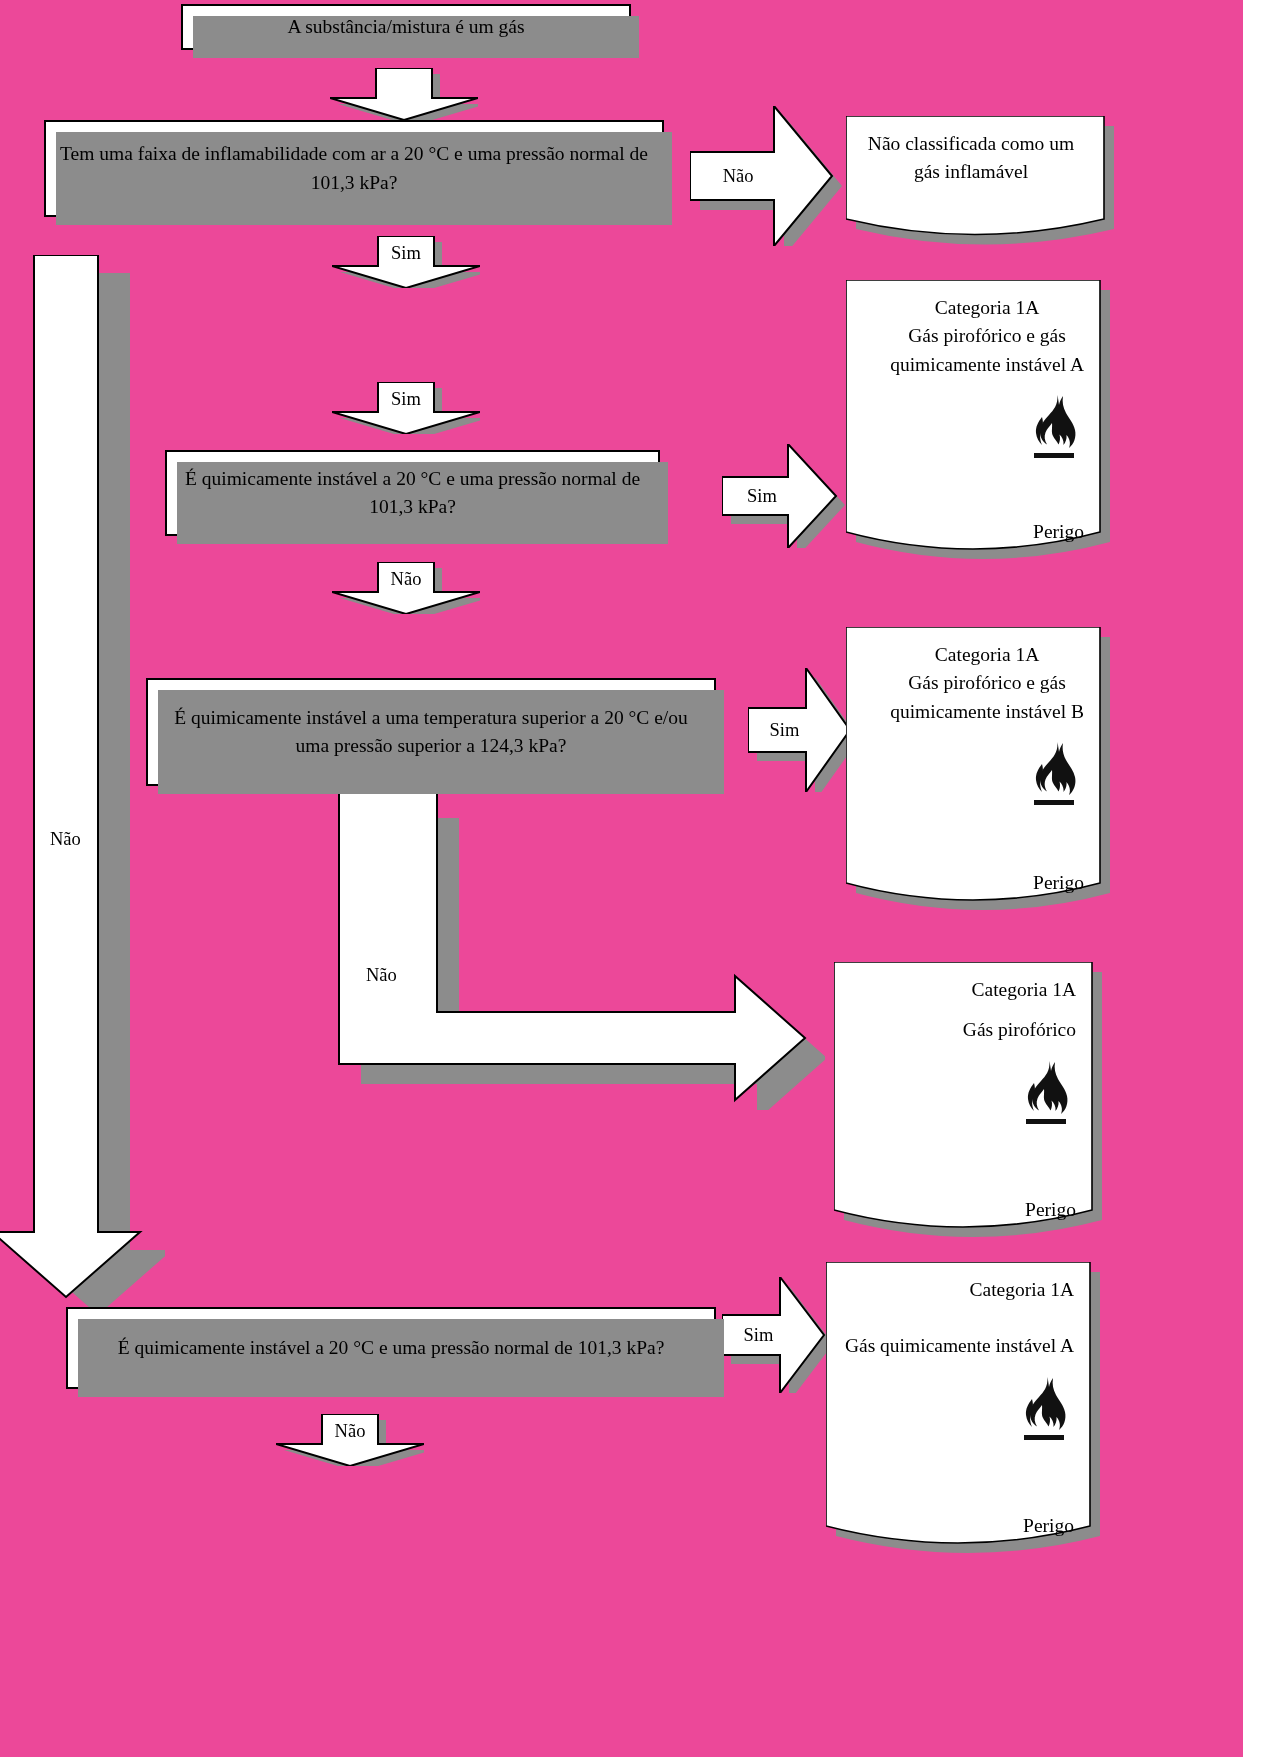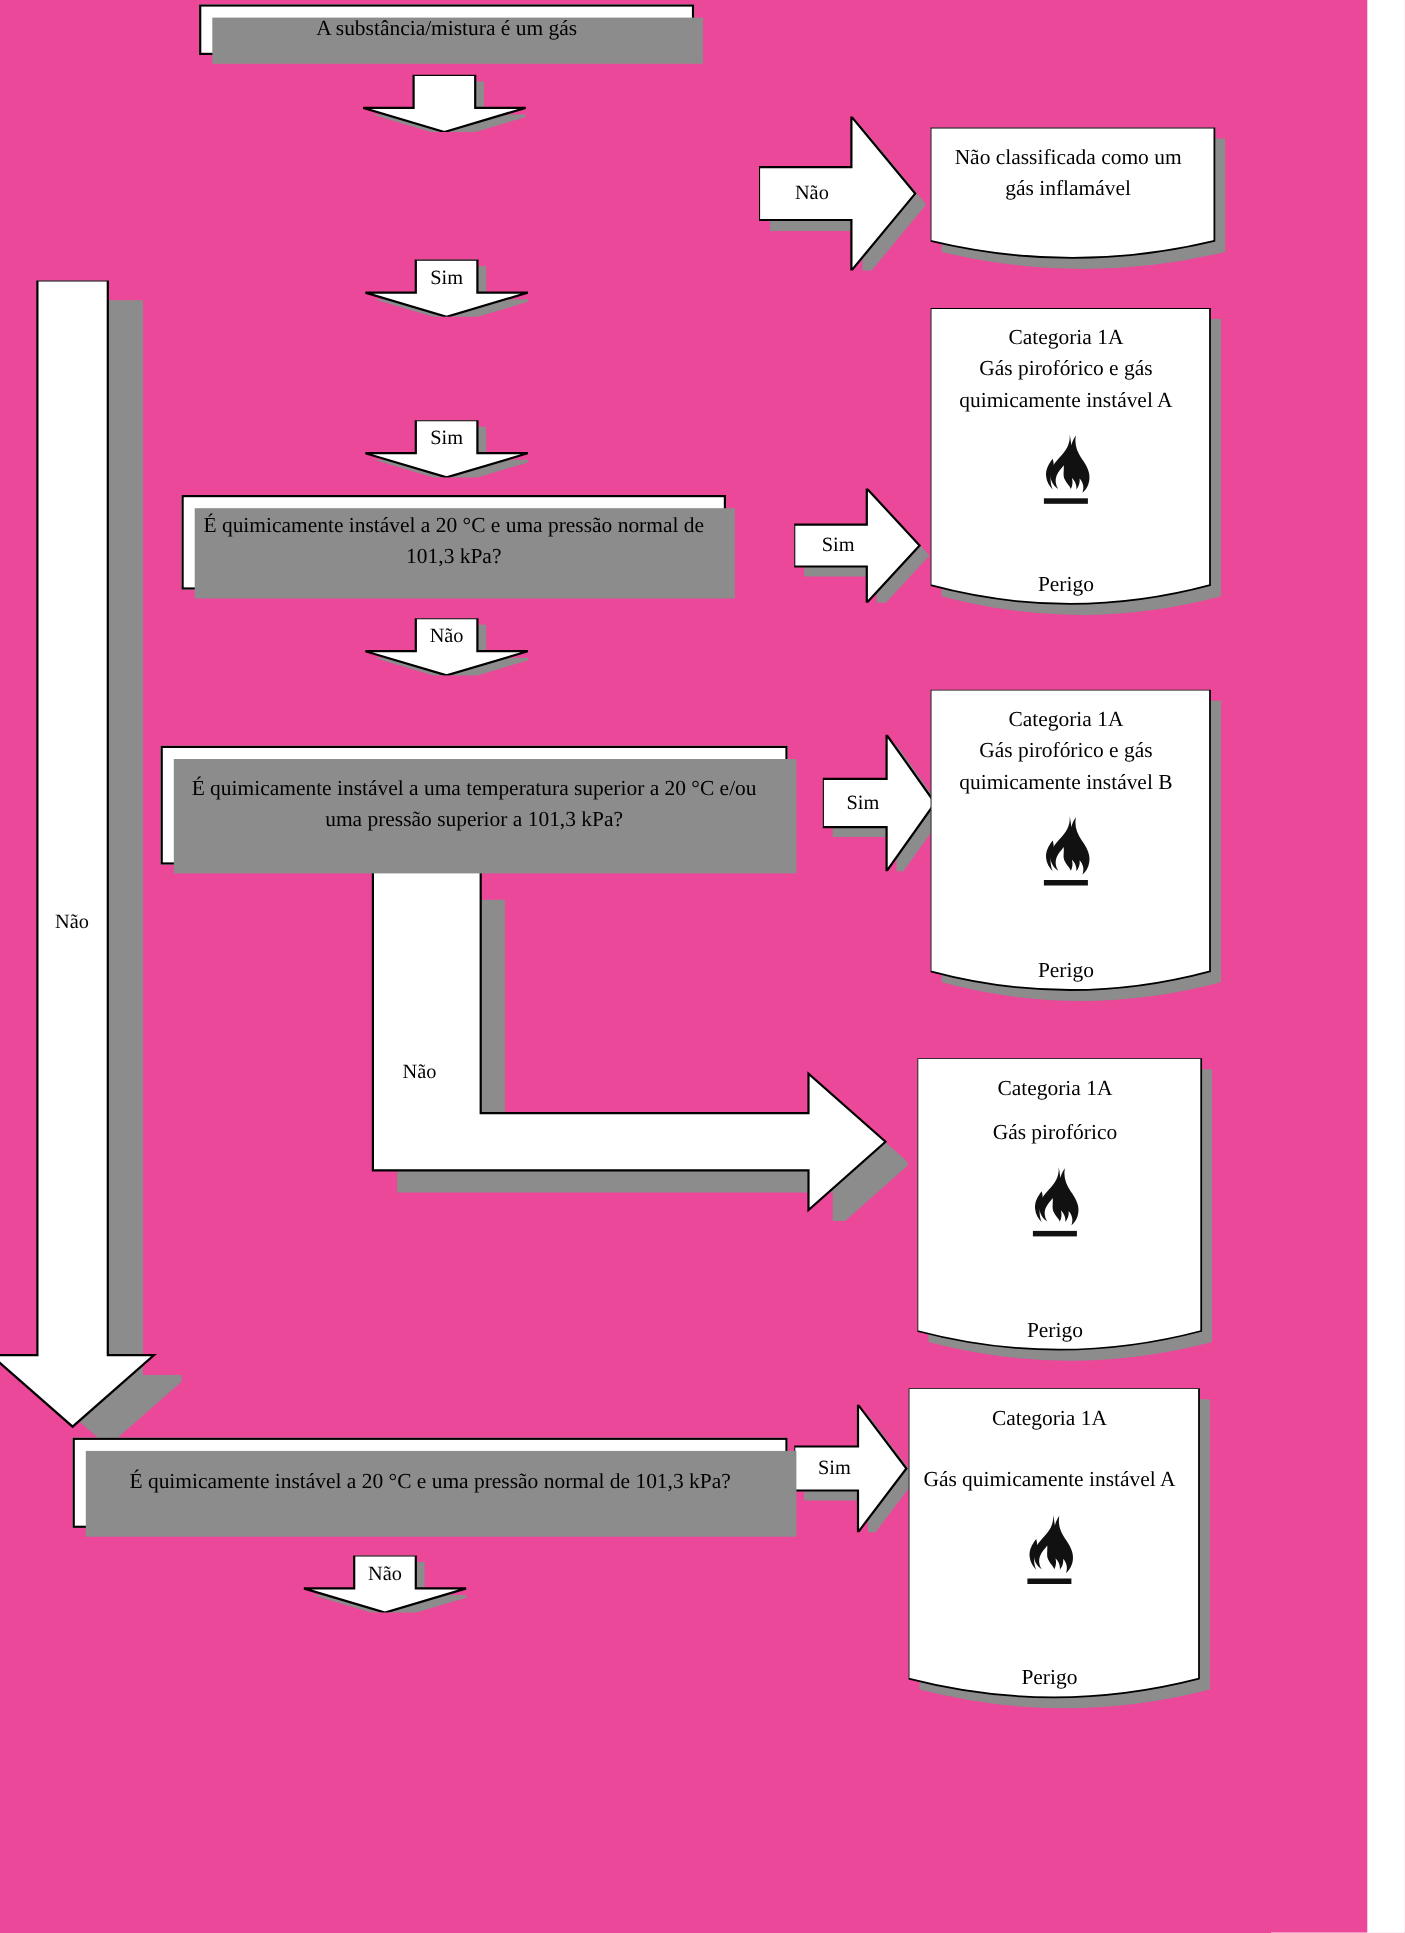--- a/index.html
+++ b/index.html
@@ -56,21 +56,21 @@
     z-index:1;
   }
   .docbox .doc-inner{
     position:relative;
     z-index:2;
     padding:14px 16px 0 8px;
     font-size:19.5px;
     line-height:1.45;
     display:flex;
     flex-direction:column;
-    align-items:center;
+    align-items:flex-end;
   }
   .doc-title{white-space:pre-line;}
   .doc-danger{margin-top:auto;}
 
   
   .flame{
     display:block;
     margin:14px auto 10px auto;
   }
 
@@ -133,20 +133,23 @@
     <span>A substância/mistura é um gás</span>
   </div>
 
   <div class="darrow" style="left:330px; top:68px; width:148px; height:52px;">
     <svg width="148" height="52" viewBox="0 0 148 52">
       <polygon points="46,0 102,0 102,30 148,30 74,52 0,30 46,30" fill="#8c8c8c" transform="translate(8,6)"></polygon>
       <polygon points="46,0 102,0 102,30 148,30 74,52 0,30 46,30" fill="#ffffff" stroke="#000000" stroke-width="2"></polygon>
     </svg>
   </div>
 
+  <div class="qbox shadowed" style="left:44px; top:120px; width:620px; height:97px;">
+    <span>Tem uma faixa de inflamabilidade com ar a 20 °C e uma pressão normal de 101,3 kPa?</span>
+  </div>
 
   <div class="rarrow" style="left:690px; top:106px; width:152px; height:140px;">
     <svg width="152" height="140" viewBox="0 0 152 140">
       <polygon points="0,46 84,46 84,0 142,70 84,140 84,94 0,94" fill="#8c8c8c" transform="translate(10,10)"></polygon>
       <polygon points="0,46 84,46 84,0 142,70 84,140 84,94 0,94" fill="#ffffff" stroke="#000000" stroke-width="2"></polygon>
     </svg>
     <div class="rlabel">Não</div>
   </div>
 
   <div class="docbox" style="left:846px; top:116px; width:258px; height:122px;">
@@ -215,21 +218,21 @@
 
   <div class="darrow" style="left:332px; top:562px; width:148px; height:52px;">
     <svg width="148" height="52" viewBox="0 0 148 52">
       <polygon points="46,0 102,0 102,30 148,30 74,52 0,30 46,30" fill="#8c8c8c" transform="translate(8,6)"></polygon>
       <polygon points="46,0 102,0 102,30 148,30 74,52 0,30 46,30" fill="#ffffff" stroke="#000000" stroke-width="2"></polygon>
     </svg>
     <div class="dlabel">Não</div>
   </div>
 
   <div class="qbox shadowed" style="left:146px; top:678px; width:570px; height:108px;">
-    <span>É quimicamente instável a uma temperatura superior a 20 °C e/ou uma pressão superior a 101,3 kPa?</span>
+    <span>É quimicamente instável a uma temperatura superior a 20 °C e/ou uma pressão superior a 124,3 kPa?</span>
   </div>
 
   <div class="rarrow" style="left:748px; top:668px; width:112px; height:124px;">
     <svg width="112" height="124" viewBox="0 0 112 124">
       <polygon points="0,40 58,40 58,0 102,62 58,124 58,84 0,84" fill="#8c8c8c" transform="translate(9,9)"></polygon>
       <polygon points="0,40 58,40 58,0 102,62 58,124 58,84 0,84" fill="#ffffff" stroke="#000000" stroke-width="2"></polygon>
     </svg>
     <div class="rlabel">Sim</div>
   </div>
 

